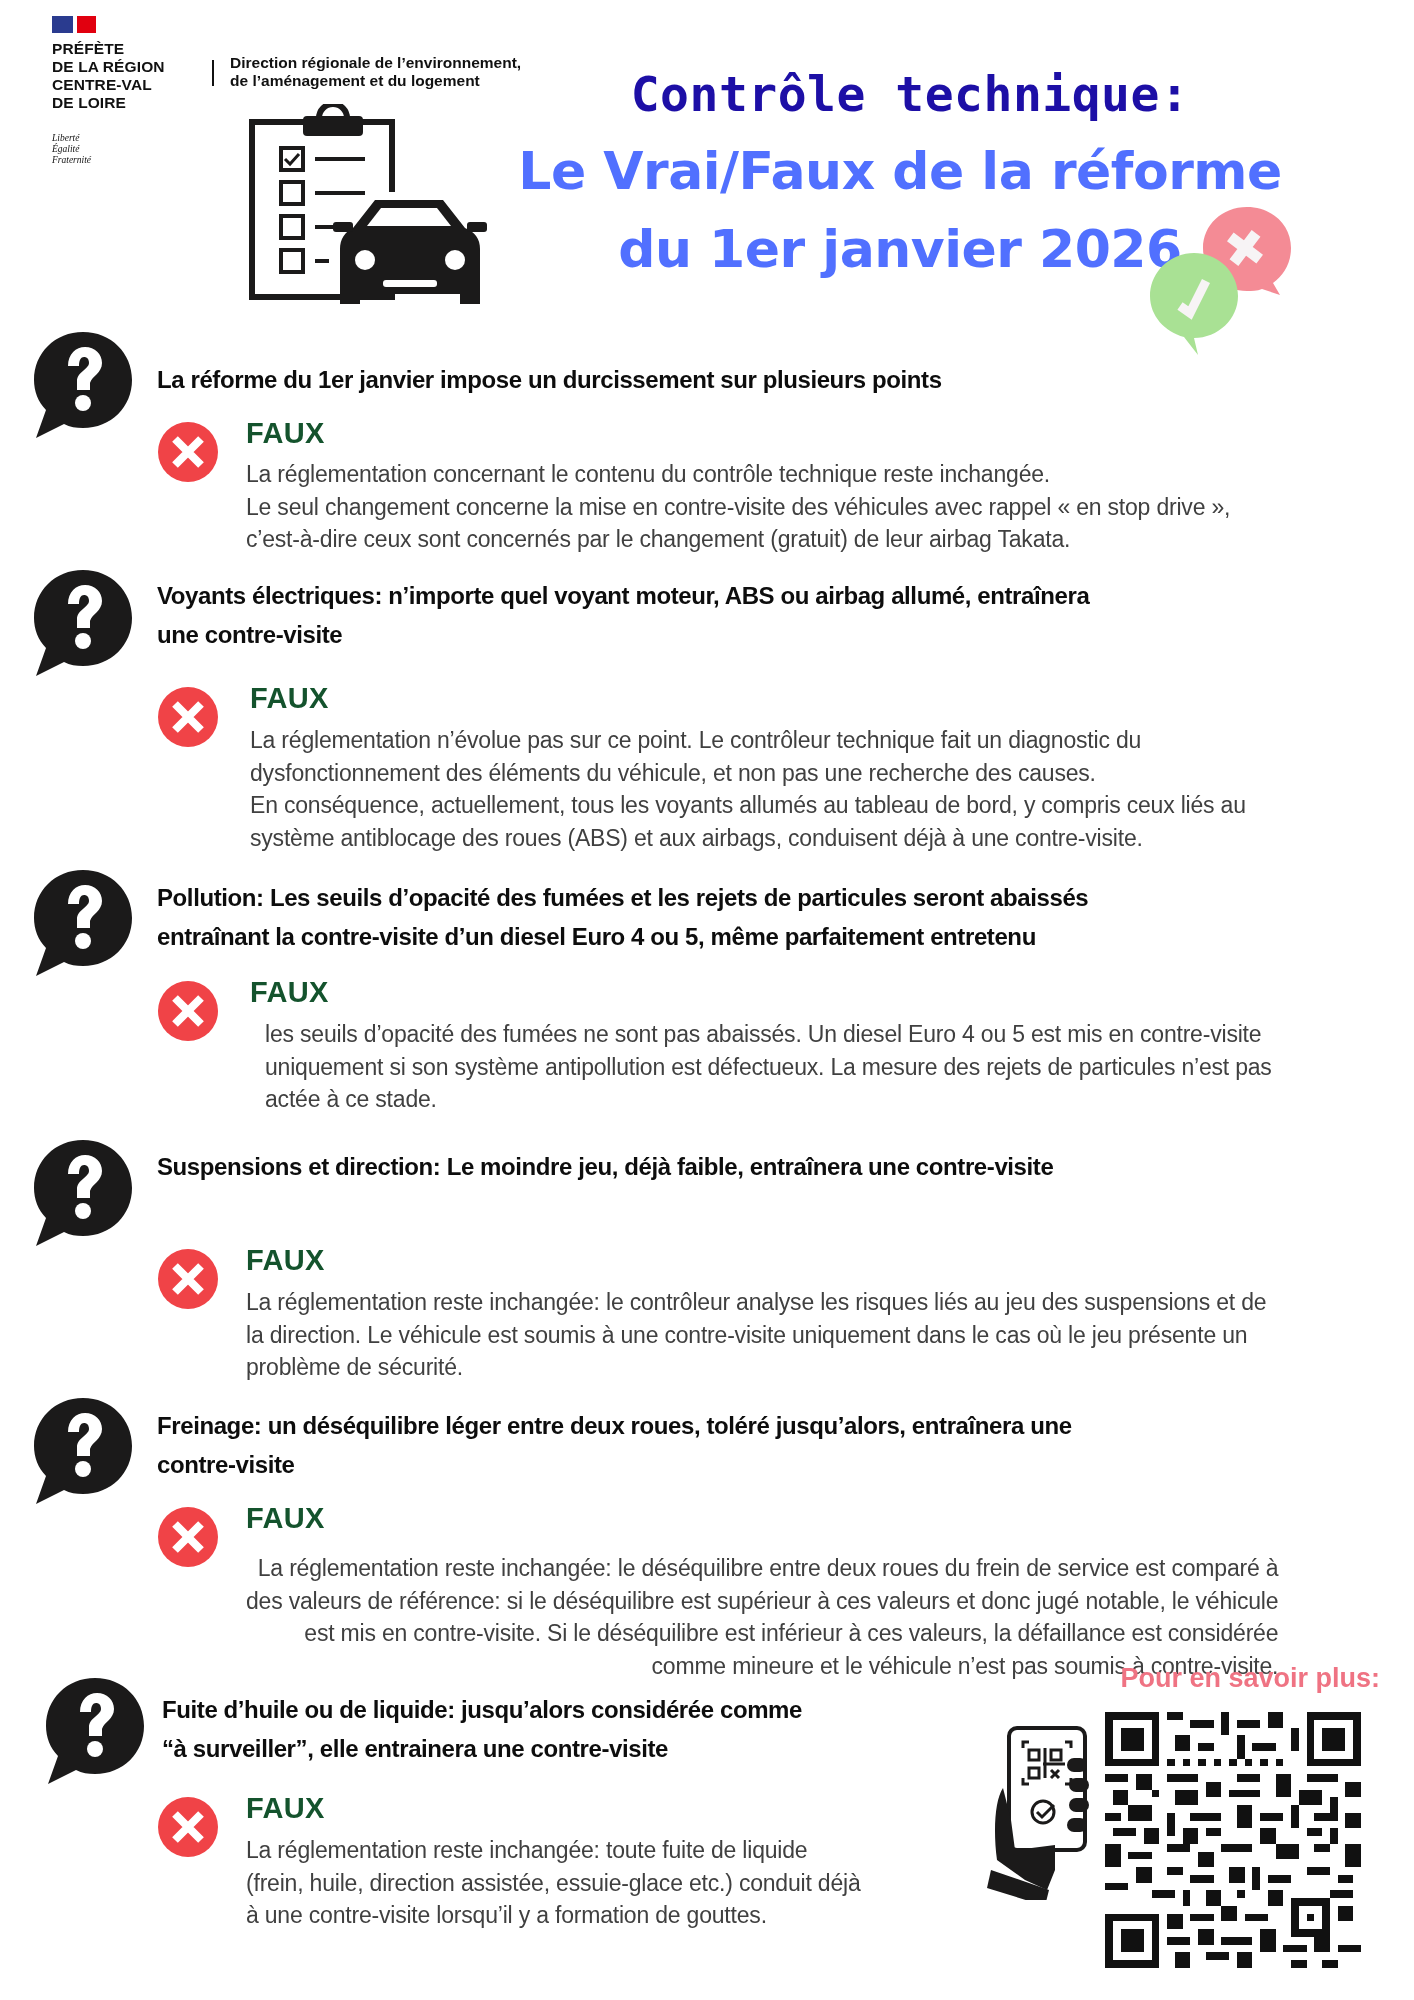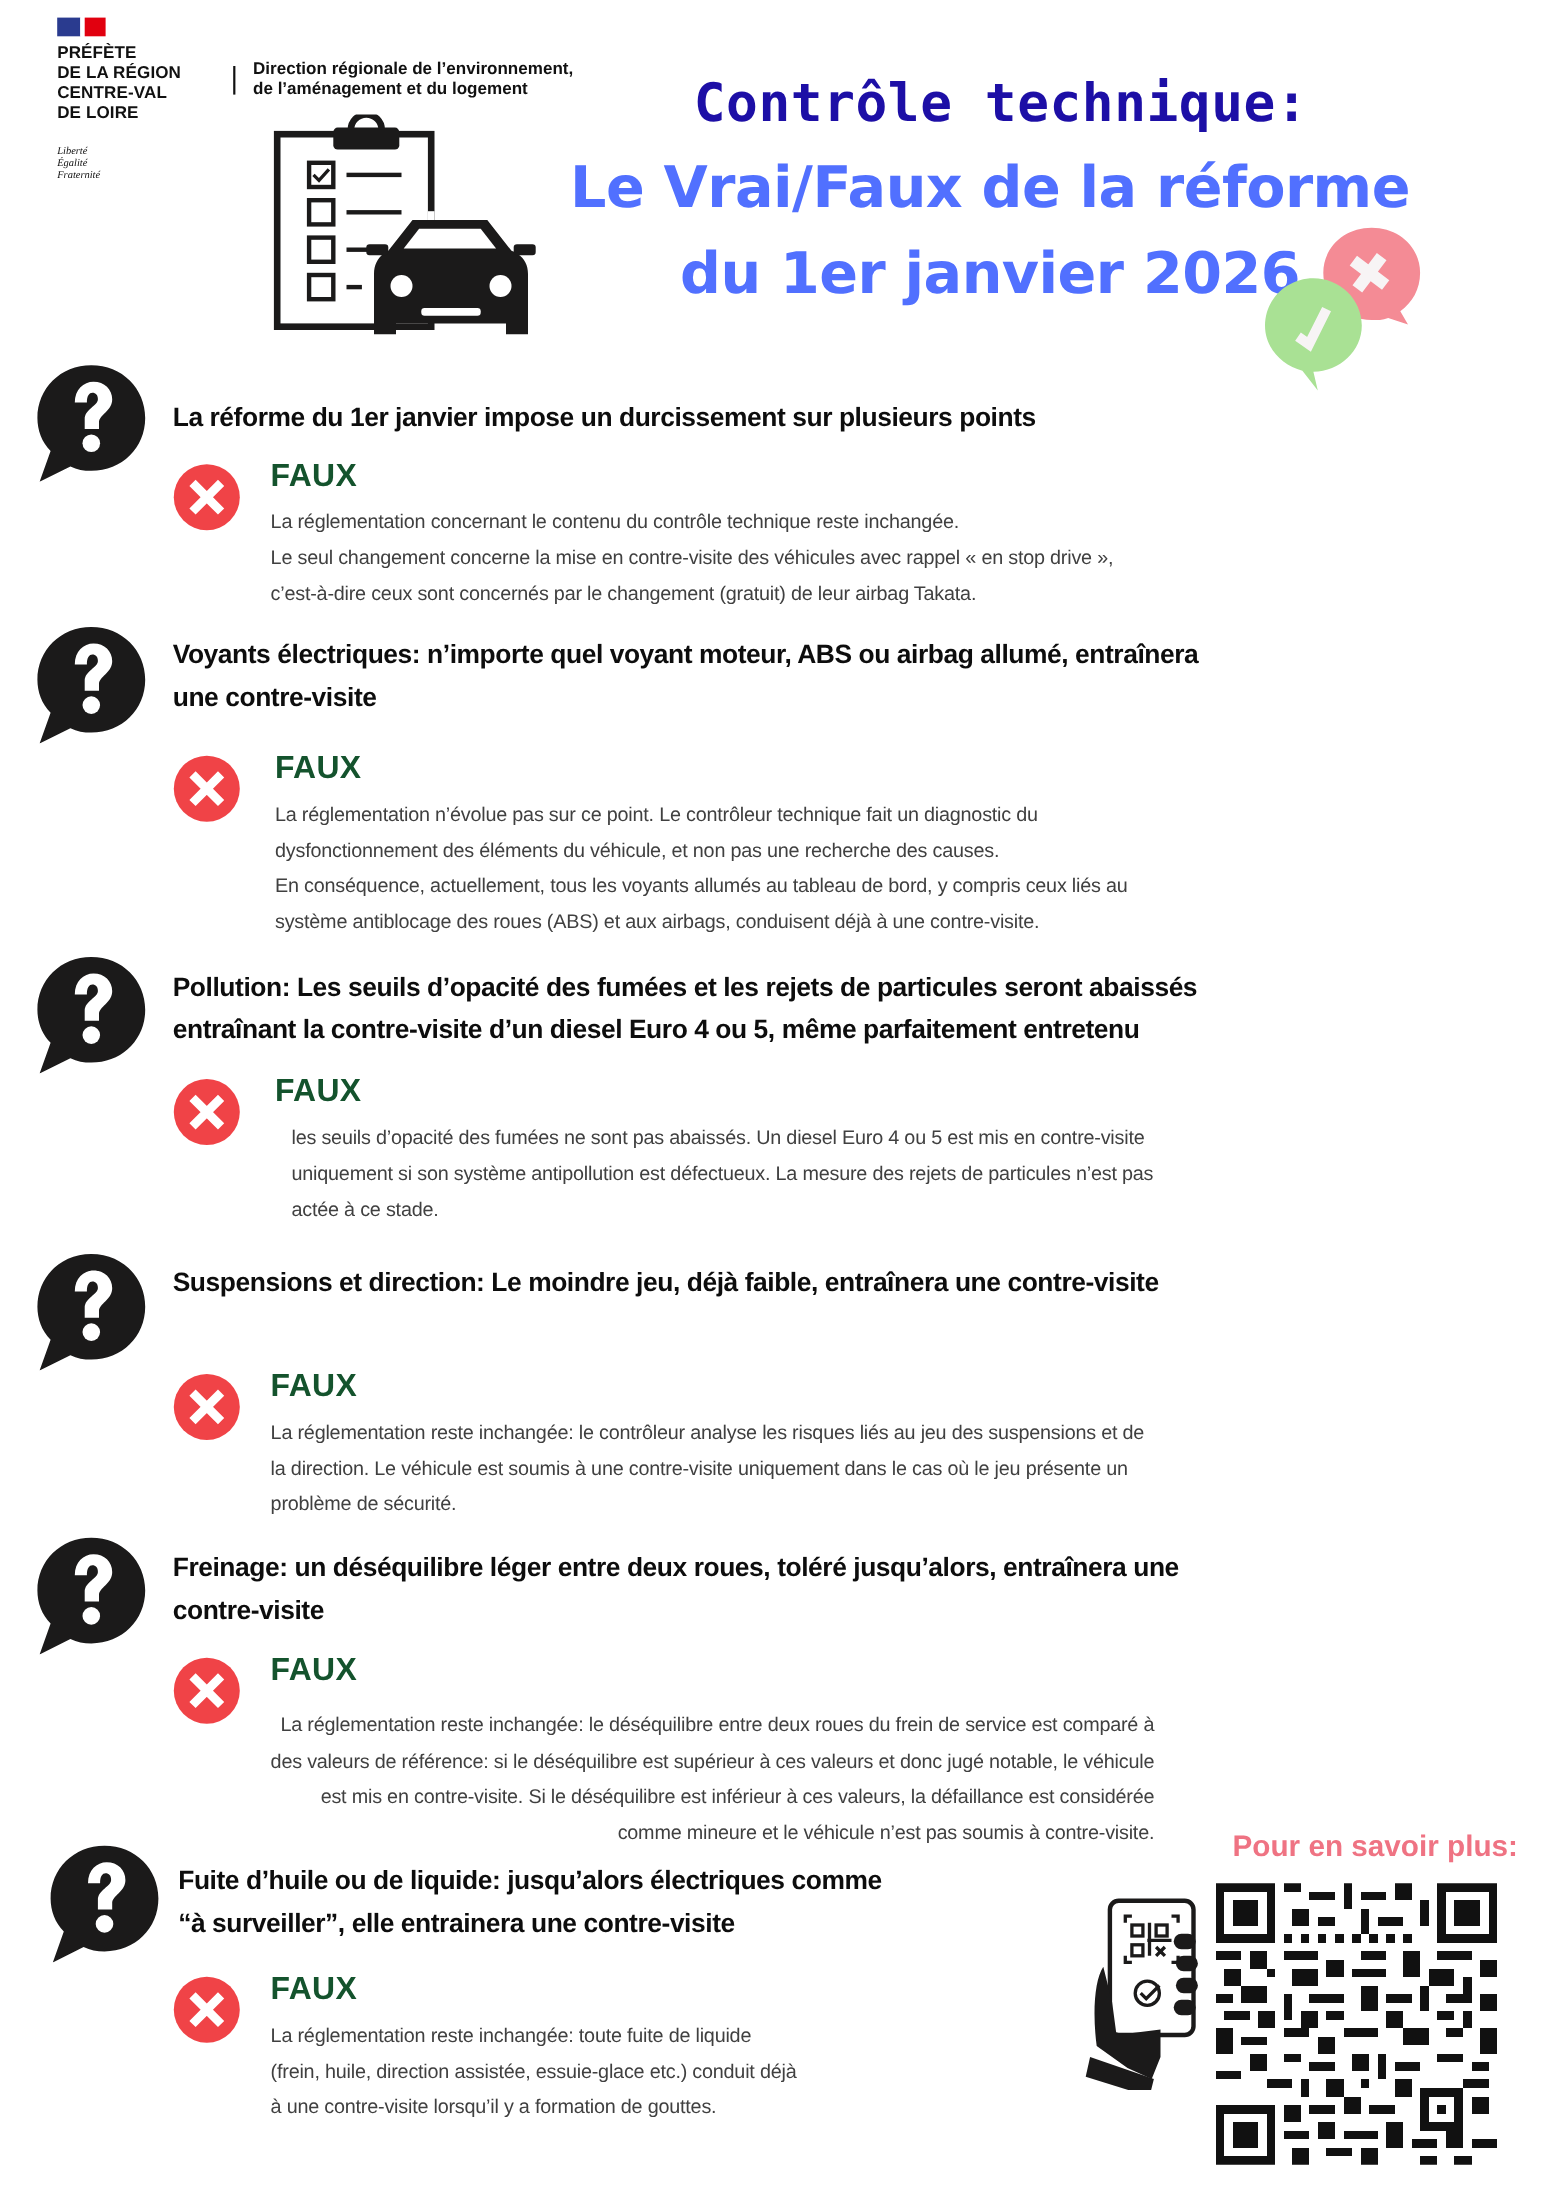--- a/index.html
+++ b/index.html
@@ -25,21 +25,21 @@
 
   .hero-icon { position: absolute; left: 245px; top: 104px; width: 250px; height: 200px; }
   .bubbles-icon { position: absolute; left: 1150px; top: 205px; width: 160px; height: 160px; }
 
   
   .qa { position: absolute; left: 0; width: 1414px; }
   .q-icon { position: absolute; left: 32px; width: 102px; height: 108px; }
   .q-text { position: absolute; left: 157px; font-weight: bold; font-size: 24px; line-height: 39px; color: #0d0d0d; letter-spacing: -0.4px; }
   .x-icon { position: absolute; width: 62px; height: 62px; }
   .faux { position: absolute; font-weight: bold; font-size: 29px; color: #14532d; letter-spacing: 0.3px; }
-  .a-text { position: absolute; font-size: 18px; line-height: 32.5px; color: #404040; letter-spacing: -0.2px; white-space: pre-line; }
+  .a-text { position: absolute; font-size: 23px; line-height: 32.5px; color: #404040; letter-spacing: -0.2px; white-space: pre-line; }
 
   
   .more { position: absolute; left: 1080px; top: 1663px; width: 300px; text-align: right; font-weight: bold; font-size: 27px; color: #ef7383; }
   .hand-icon { position: absolute; left: 985px; top: 1720px; width: 110px; height: 180px; }
   .qr { position: absolute; left: 1105px; top: 1712px; width: 256px; height: 256px; }
 </style>
 </head>
 <body>
 
 <svg width="0" height="0" style="position:absolute">
@@ -188,21 +188,21 @@
   <div class="a-text" style="left:246px;top:156px;text-align:right;">La réglementation reste inchangée: le déséquilibre entre deux roues du frein de service est comparé à
 des valeurs de référence: si le déséquilibre est supérieur à ces valeurs et donc jugé notable, le véhicule
 est mis en contre-visite. Si le déséquilibre est inférieur à ces valeurs, la défaillance est considérée
 comme mineure et le véhicule n’est pas soumis à contre-visite.</div>
 </div>
 
 <div class="qa" style="top:1676px;">
   <svg class="q-icon" style="left:44px;top:0;">
       <use href="#qbubble"></use>
     </svg>
-  <div class="q-text" style="left:162px;top:14px;white-space:pre-line;">Fuite d’huile ou de liquide: jusqu’alors électriques comme
+  <div class="q-text" style="left:162px;top:14px;white-space:pre-line;">Fuite d’huile ou de liquide: jusqu’alors considérée comme
 “à surveiller”, elle entrainera une contre-visite</div>
   <svg class="x-icon" style="left:157px;top:120px;">
       <use href="#xcircle"></use>
     </svg>
   <div class="faux" style="left:246px;top:116px;">FAUX</div>
   <div class="a-text" style="left:246px;top:158px;">La réglementation reste inchangée: toute fuite de liquide
 (frein, huile, direction assistée, essuie-glace etc.) conduit déjà
 à une contre-visite lorsqu’il y a formation de gouttes.</div>
 </div>
 

